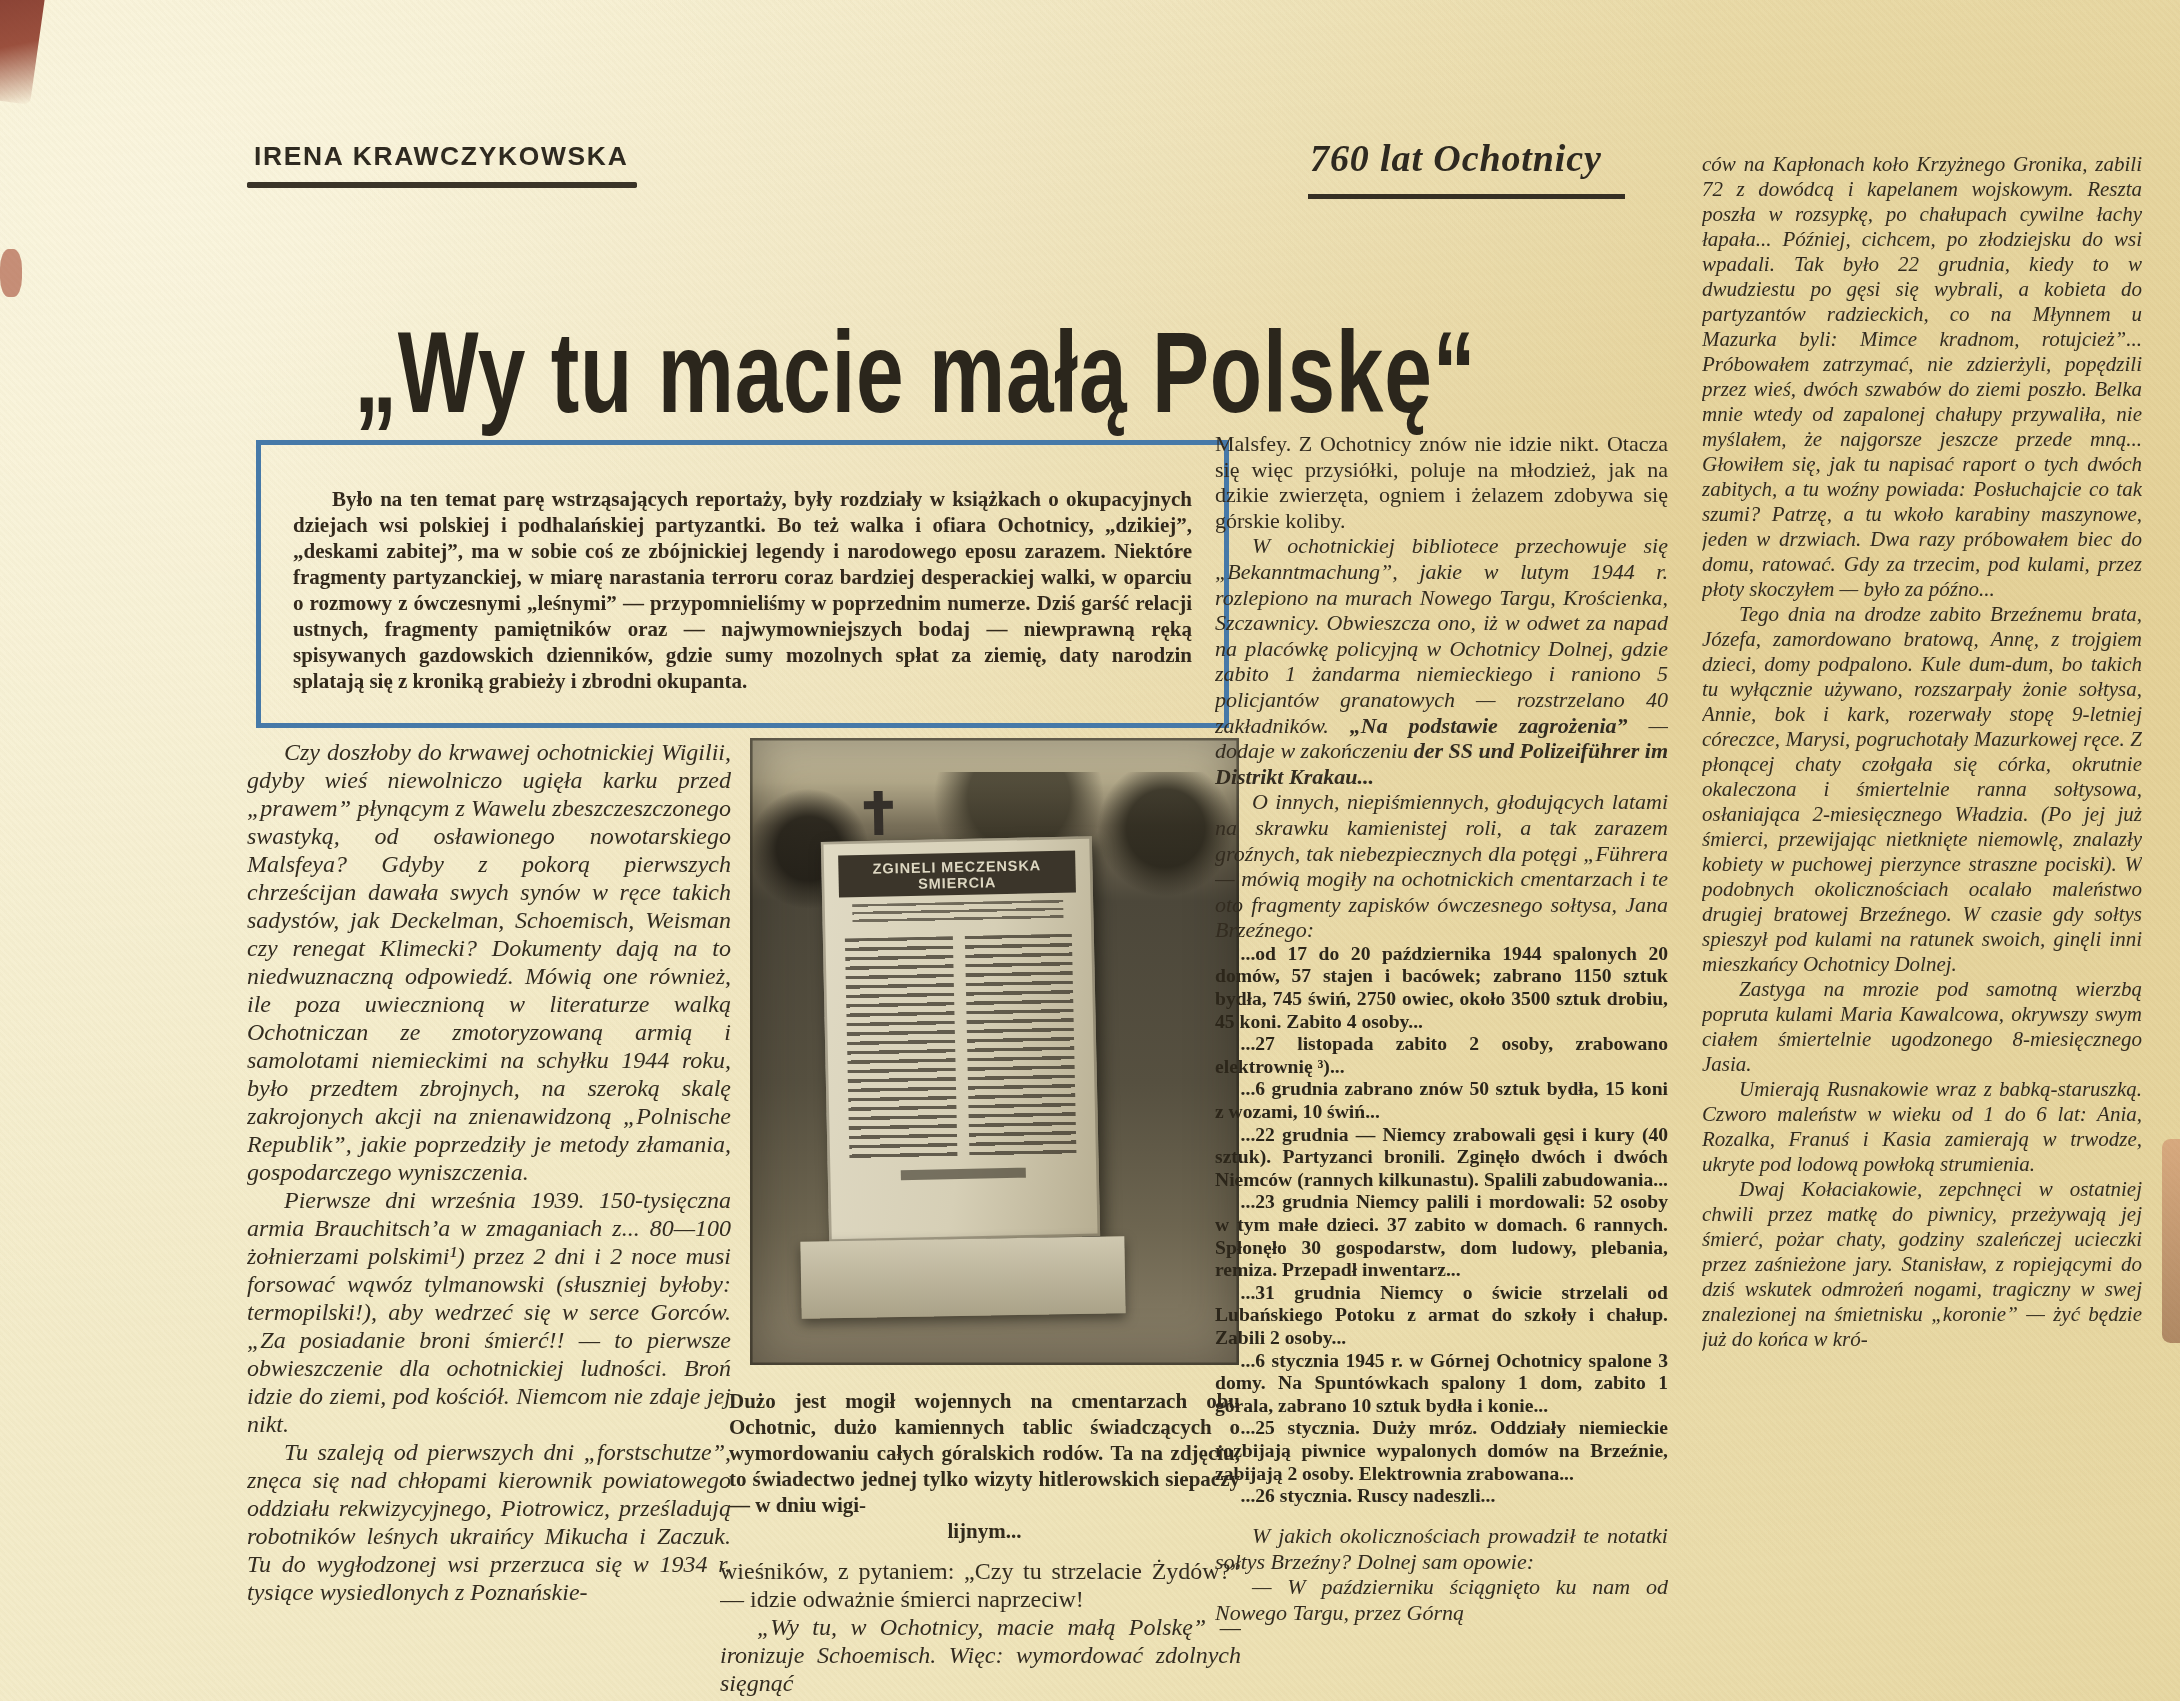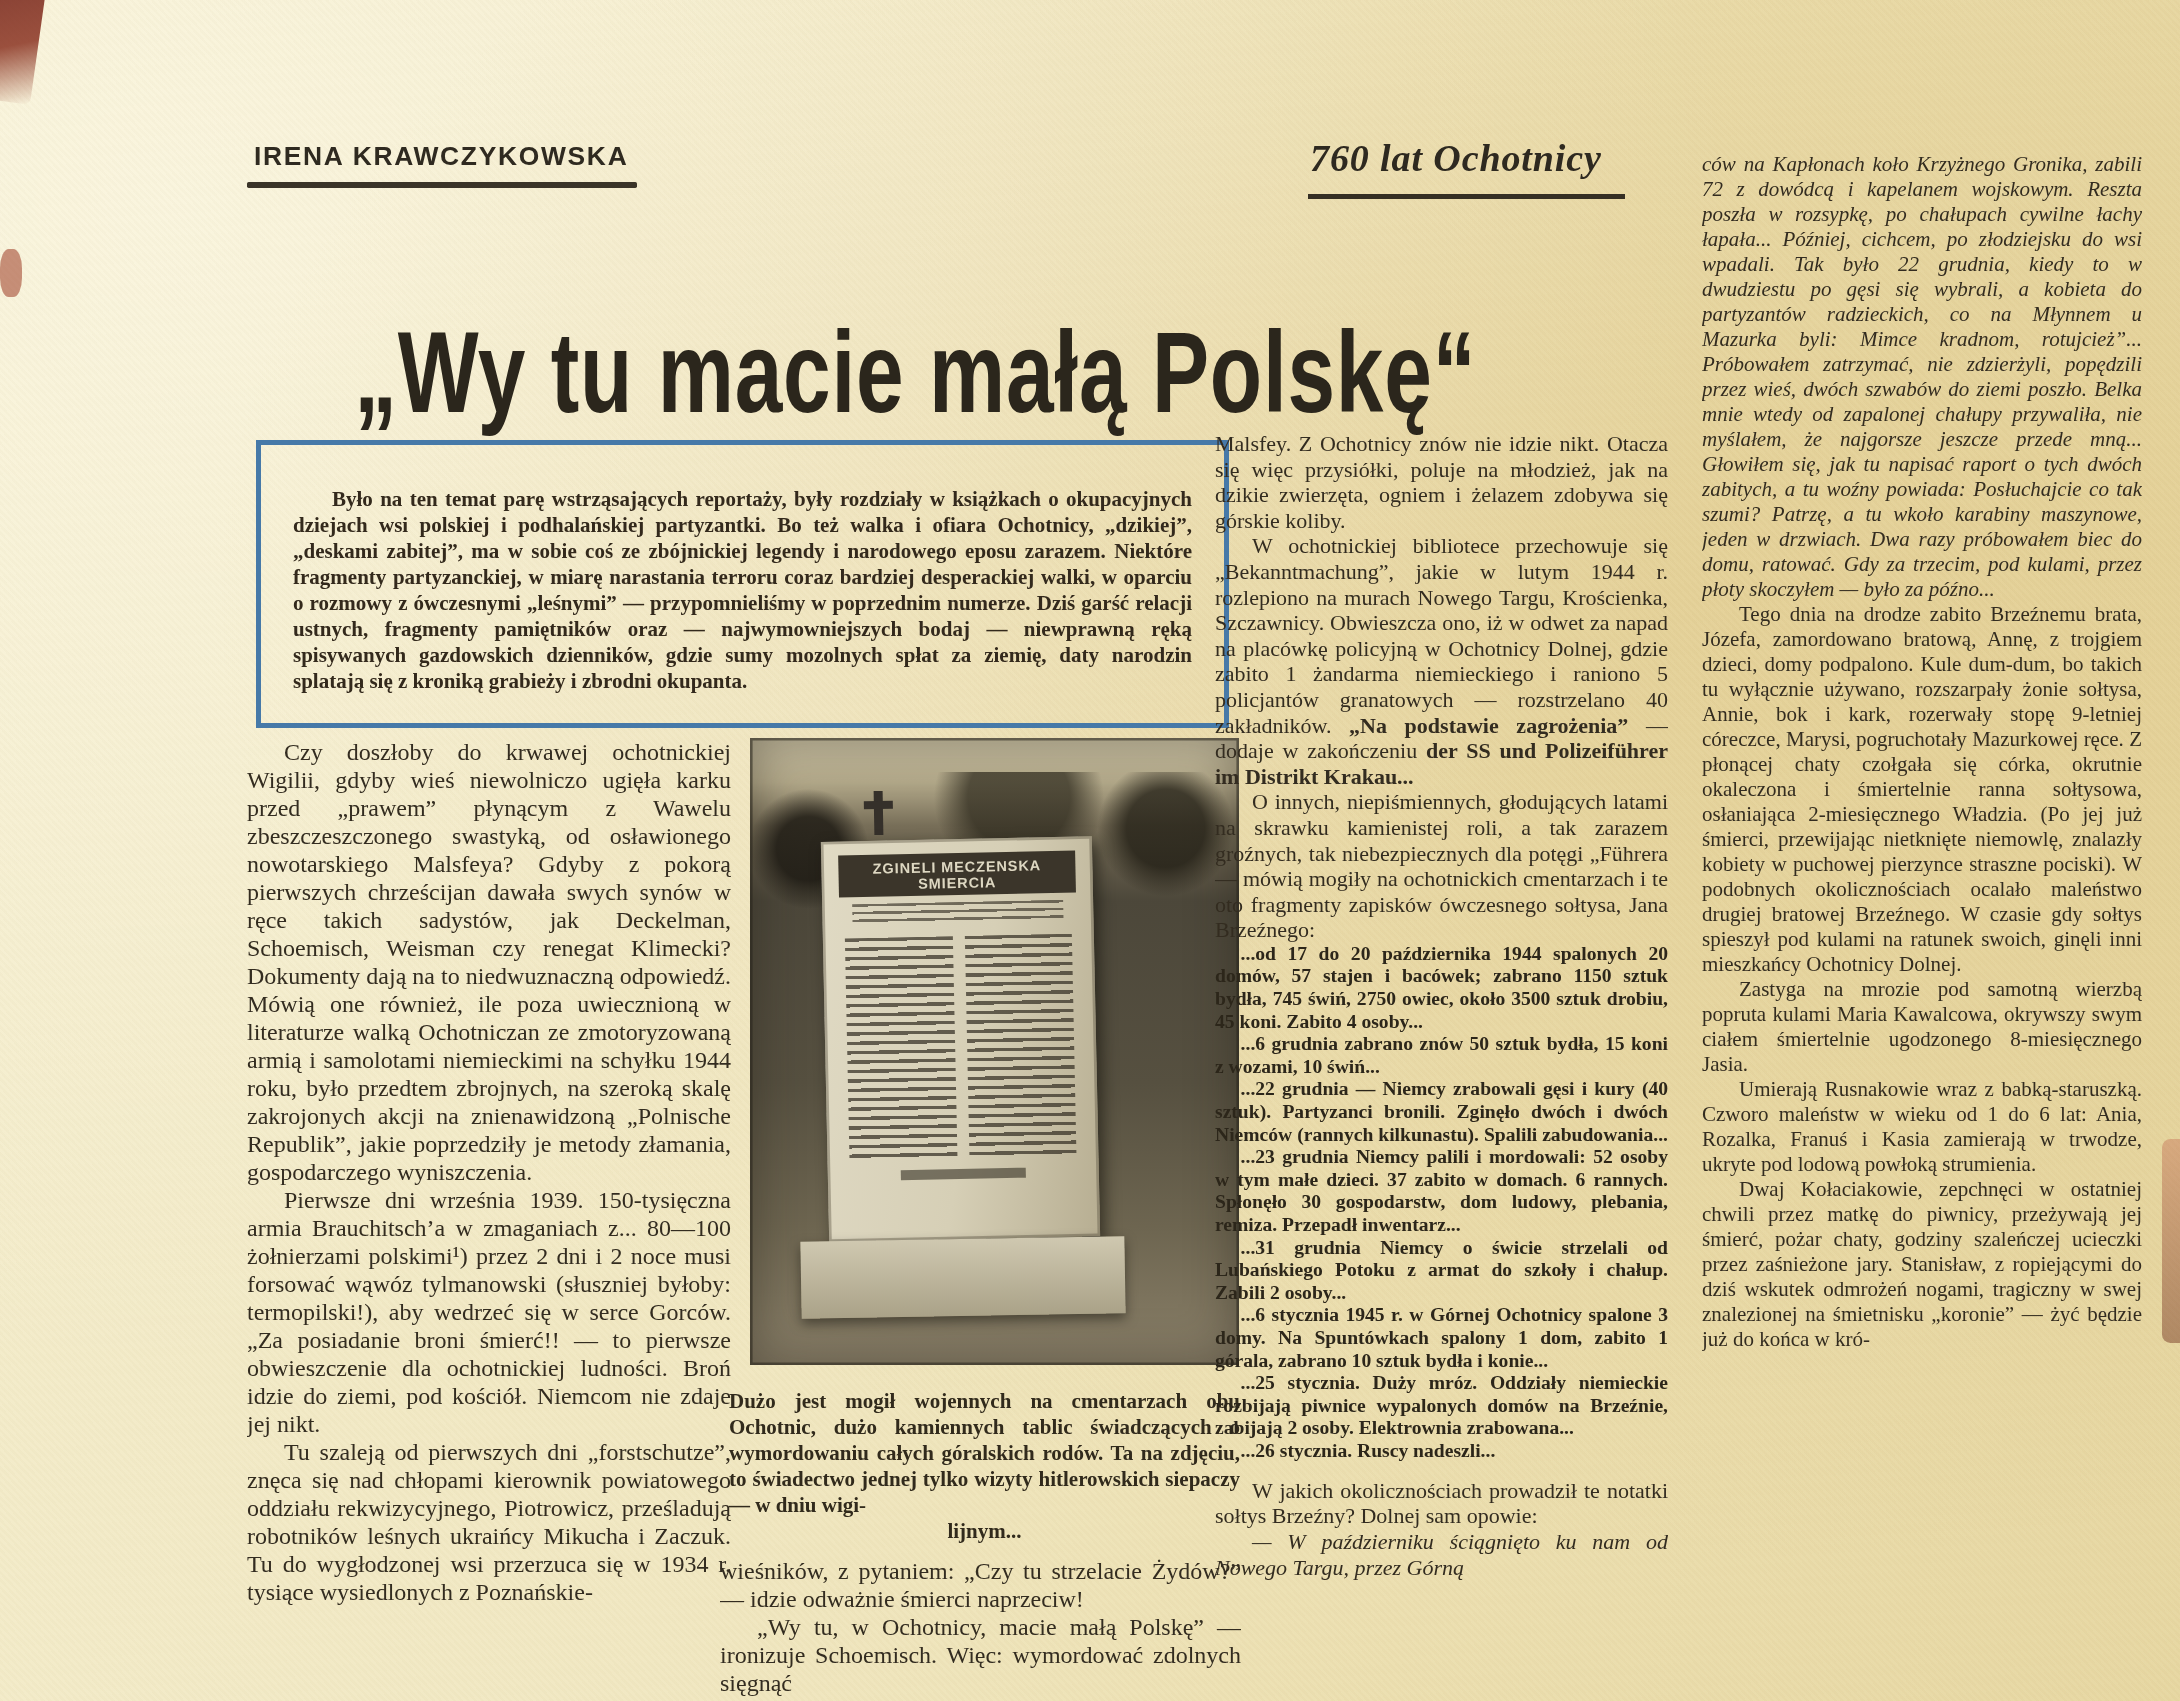--- a/index.html
+++ b/index.html
@@ -30,21 +30,21 @@
     letter-spacing:0.9px;color:#2b261c;transform:scale(.84,1.12);transform-origin:center top;white-space:nowrap;}
 
   
   .lead-box{position:absolute;left:256px;top:440px;width:973px;height:288px;box-sizing:border-box;
     border:5.1px solid #4679a8;padding:20.4px 32px 17px 32px;overflow:hidden;}
   .lead-text{font-weight:bold;font-size:21px;line-height:26px;text-align:justify;text-indent:39px;color:#33291c;}
 
   
   .col{position:absolute;overflow:hidden;text-align:justify;}
   .para{margin:0;}
-  .para.indent{text-indent:37px;}
+  .para.indent{text-indent:37px;font-style:italic;}
   .para.gap{margin-top:15.3px;}
   .para.it{font-style:italic;}
   .col1{left:247px;top:738px;width:484px;height:963px;font-size:24px;line-height:28px;}
   .col2t{left:720px;top:1557px;width:521px;height:144px;font-size:24px;line-height:28px;}
   .col3{left:1215px;top:411px;width:453px;height:1290px;font-size:22px;line-height:25.6px;margin-top:20px;}
   .col3 .diary{font-weight:bold;font-size:19.6px;line-height:22.6px;text-indent:25.6px;color:#2c261a;}
   .col4{left:1702px;top:152px;width:440px;height:1549px;font-size:21px;line-height:25px;}
   .b{font-weight:bold;}
 
   
@@ -130,20 +130,21 @@
   <div class="col col2t">
       <p class="para"><span>wieśników, z pytaniem: „Czy tu strzelacie Żydów?” — idzie odważnie śmierci naprzeciw!</span></p>
       <p class="para indent"><span>„Wy tu, w Ochotnicy, macie małą Polskę” — ironizuje Schoemisch. Więc: wymordować zdolnych sięgnąć</span></p>
     </div>
 
   <div class="col col3">
       <p class="para"><span>Malsfey. Z Ochotnicy znów nie idzie nikt. Otacza się więc przysiółki, poluje na młodzież, jak na dzikie zwierzęta, ogniem i żelazem zdobywa się górskie koliby.</span></p>
       <p class="para indent"><span>W ochotnickiej bibliotece przechowuje się „Bekanntmachung”, jakie w lutym 1944 r. rozlepiono na murach Nowego Targu, Krościenka, Szczawnicy. Obwieszcza ono, iż w odwet za napad na placówkę policyjną w Ochotnicy Dolnej, gdzie zabito 1 żandarma niemieckiego i raniono 5 policjantów granatowych — rozstrzelano 40 zakładników. </span><span class="b">„Na podstawie zagrożenia”</span><span> — dodaje w zakończeniu </span><span class="b">der SS und Polizeiführer im Distrikt Krakau...</span></p>
       <p class="para indent"><span>O innych, niepiśmiennych, głodujących latami na skrawku kamienistej roli, a tak zarazem groźnych, tak niebezpiecznych dla potęgi „Führera — mówią mogiły na ochotnickich cmentarzach i te oto fragmenty zapisków ówczesnego sołtysa, Jana Brzeźnego:</span></p>
       <p class="para diary"><span>...od 17 do 20 października 1944 spalonych 20 domów, 57 stajen i bacówek; zabrano 1150 sztuk bydła, 745 świń, 2750 owiec, około 3500 sztuk drobiu, 45 koni. Zabito 4 osoby...</span></p>
+      <p class="para diary"><span>...27 listopada zabito 2 osoby, zrabowano elektrownię ³)...</span></p>
       <p class="para diary"><span>...6 grudnia zabrano znów 50 sztuk bydła, 15 koni z wozami, 10 świń...</span></p>
       <p class="para diary"><span>...22 grudnia — Niemcy zrabowali gęsi i kury (40 sztuk). Partyzanci bronili. Zginęło dwóch i dwóch Niemców (rannych kilkunastu). Spalili zabudowania...</span></p>
       <p class="para diary"><span>...23 grudnia Niemcy palili i mordowali: 52 osoby w tym małe dzieci. 37 zabito w domach. 6 rannych. Spłonęło 30 gospodarstw, dom ludowy, plebania, remiza. Przepadł inwentarz...</span></p>
       <p class="para diary"><span>...31 grudnia Niemcy o świcie strzelali od Lubańskiego Potoku z armat do szkoły i chałup. Zabili 2 osoby...</span></p>
       <p class="para diary"><span>...6 stycznia 1945 r. w Górnej Ochotnicy spalone 3 domy. Na Spuntówkach spalony 1 dom, zabito 1 górala, zabrano 10 sztuk bydła i konie...</span></p>
       <p class="para diary"><span>...25 stycznia. Duży mróz. Oddziały niemieckie rozbijają piwnice wypalonych domów na Brzeźnie, zabijają 2 osoby. Elektrownia zrabowana...</span></p>
       <p class="para diary"><span>...26 stycznia. Ruscy nadeszli...</span></p>
       <p class="para indent gap"><span>W jakich okolicznościach prowadził te notatki sołtys Brzeźny? Dolnej sam opowie:</span></p>
       <p class="para indent it"><span>— W październiku ściągnięto ku nam od Nowego Targu, przez Górną</span></p>
     </div>

